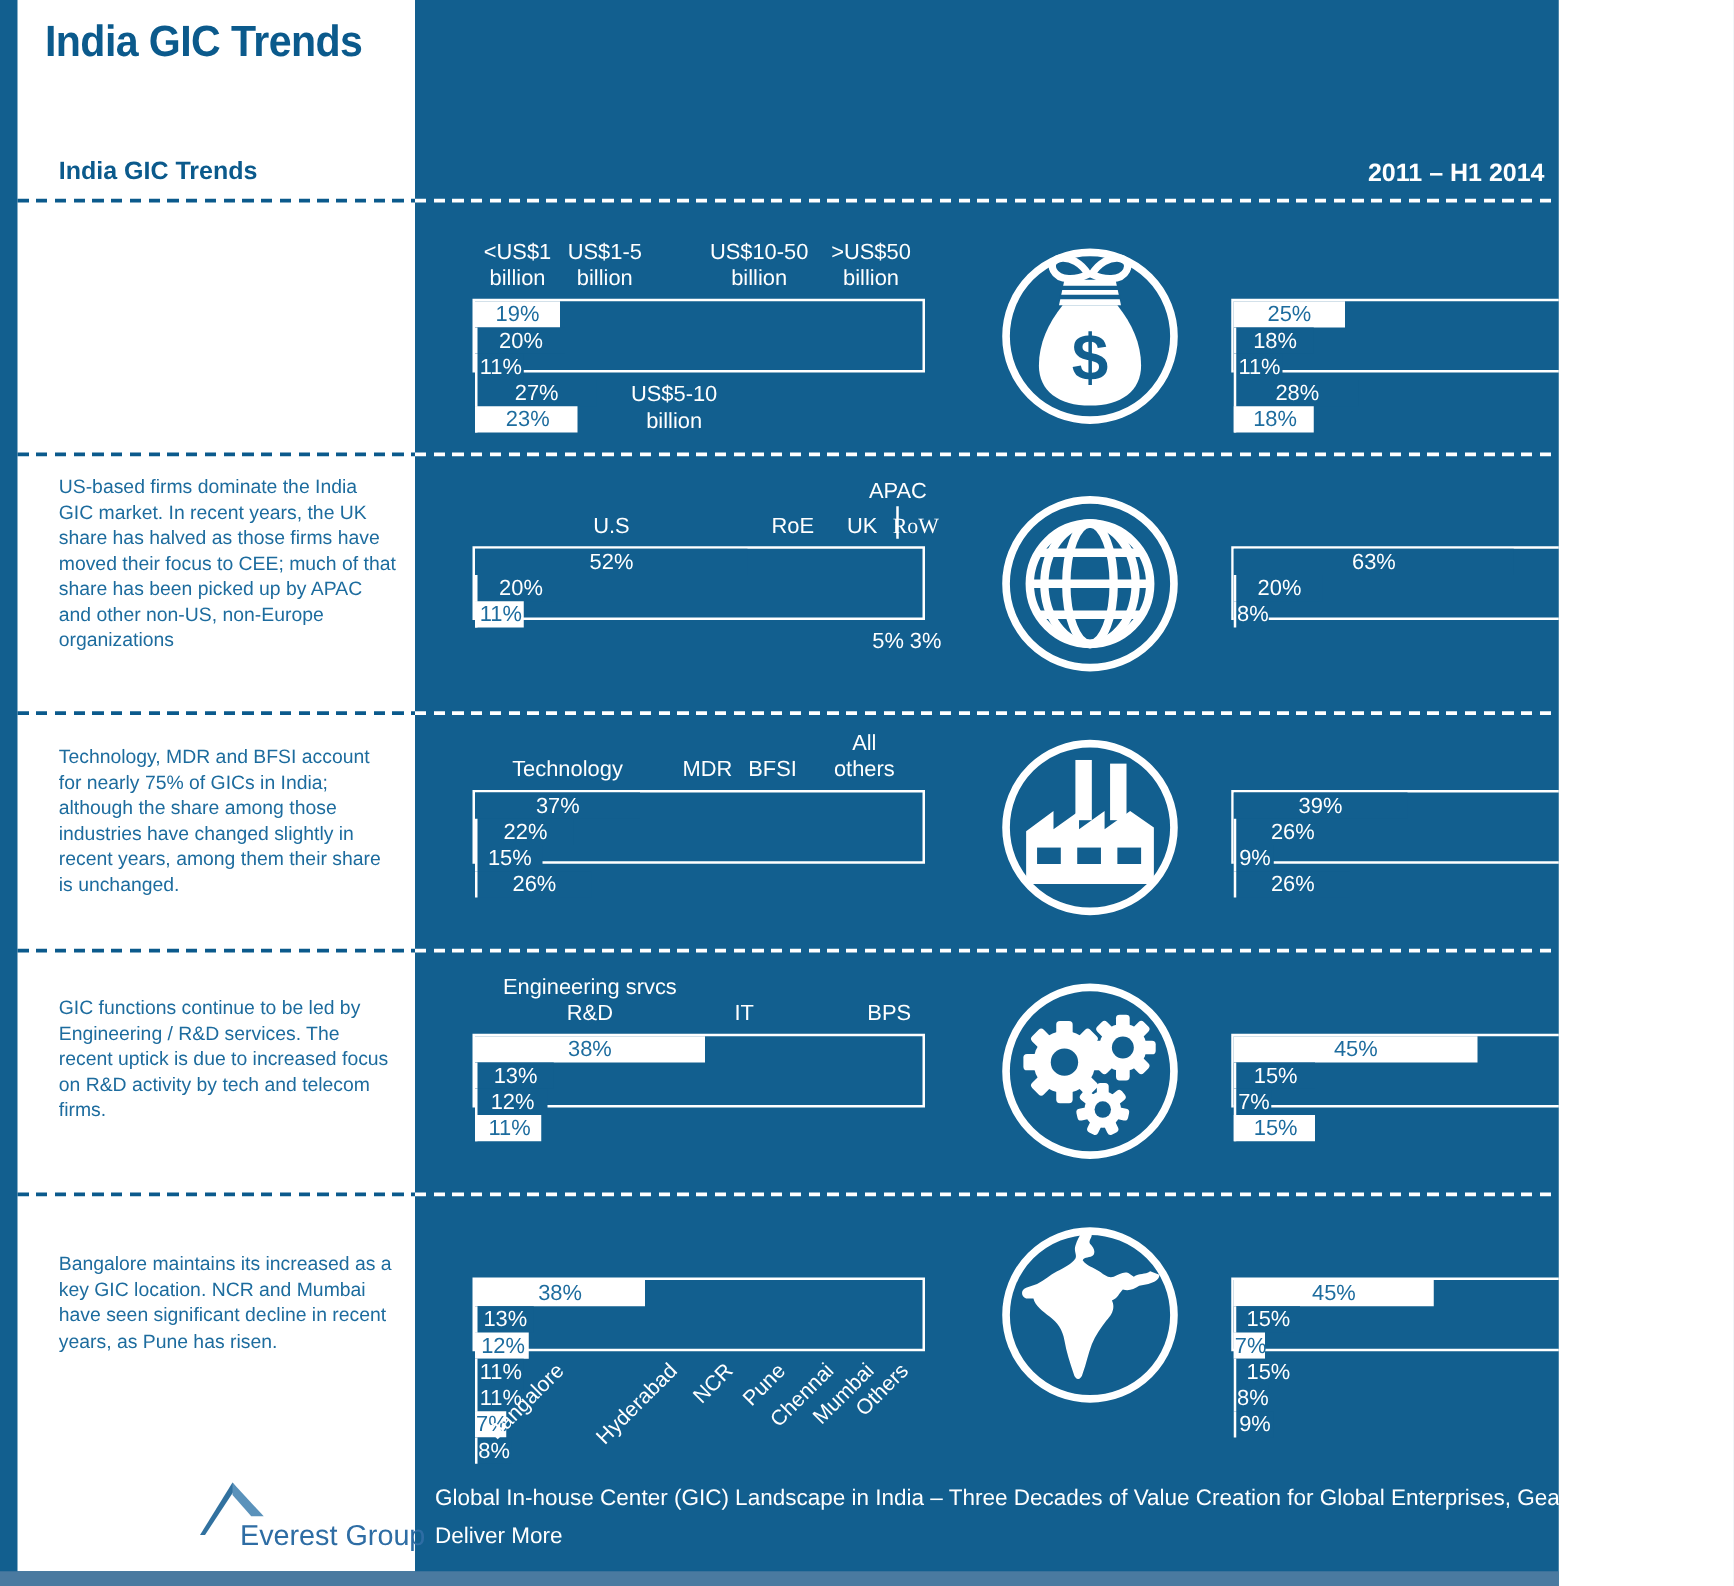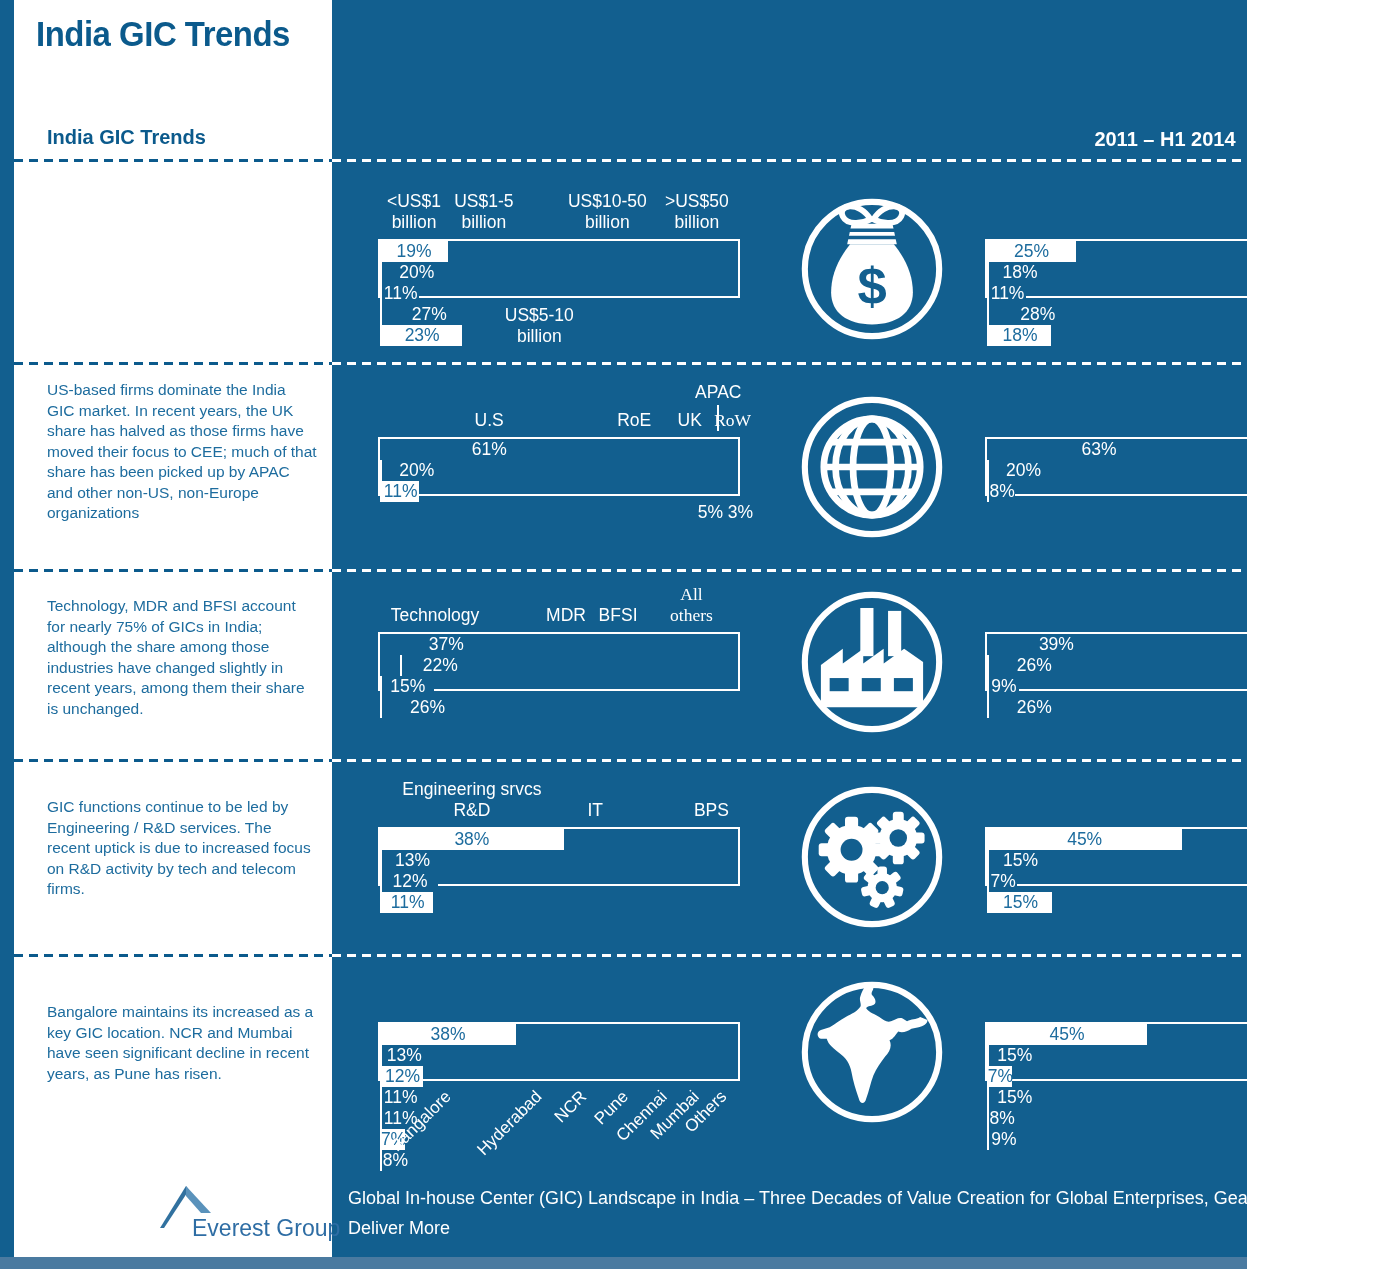--- a/index.html
+++ b/index.html
@@ -128,21 +128,21 @@
     <line x1="33.2" y1="28.5" x2="66.8" y2="28.5" stroke="#125F8F" stroke-width="2.4"></line>
     <path d="M49,16 C41,3 26,6 30,14 C33,20 43,19 49,16 Z" fill="none" stroke="#fff" stroke-width="4"></path>
     <path d="M51,16 C59,3 74,6 70,14 C67,20 57,19 51,16 Z" fill="none" stroke="#fff" stroke-width="4"></path>
     <text x="50" y="74" font-size="36" font-weight="bold" fill="#125F8F" text-anchor="middle" font-family="Liberation Sans, sans-serif">$</text>
           </svg></div>
       </div>
       <div class="chart-row" style="top: 363px; height: 207px;">
         <div class="chart" style="left: 46px; width: 362px; top: 74px;">
           <div class="bar">
             <div class="seg seg-blue" style="width: 61%;">
-              <span class="val">61%</span>
+              <span class="val">52%</span>
             </div>
             <div class="seg seg-blue" style="width: 20%;">
               <span class="val">20%</span>
             </div>
             <div class="seg seg-white" style="width: 11%;">
               <span class="val">11%</span>
             </div>
             <div class="seg seg-blue" style="width: 5%;"></div>
             <div class="seg seg-blue" style="width: 3%;"></div>
           </div>
@@ -183,34 +183,34 @@
               <line x1="22.5" y1="67" x2="77.5" y2="67"></line>
             </g>
           </svg></div>
       </div>
       <div class="chart-row" style="top: 570px; height: 190px;">
         <div class="chart" style="left: 46px; width: 362px; top: 62px;">
           <div class="bar">
             <div class="seg seg-blue" style="width: 37%;">
               <span class="val">37%</span>
             </div>
-            <div class="seg seg-blue" style="width: 22%; margin-left: 20px;">
+            <div class="seg seg-blue" style="width: 22%;">
               <span class="val">22%</span>
             </div>
             <div class="seg seg-blue" style="width: 15%;">
               <span class="val">15%</span>
             </div>
             <div class="seg seg-blue" style="width: 26%;">
               <span class="val">26%</span>
             </div>
           </div>
-          <div class="clabel" style="left: 57px;">Technology</div>
+          <div class="clabel" style="left: 76px;">Technology</div>
           <div class="clabel" style="left: 188px;">MDR</div>
           <div class="clabel" style="left: 240.07px;">BFSI</div>
-          <div class="clabel" style="left: 313.46px; font-family: Liberation Serif, serif;">All
+          <div class="clabel" style="left: 313.46px;">All
 others</div>
         </div>
         <div class="chart" style="left: 653px; width: 360px; top: 62px;">
           <div class="bar">
             <div class="seg seg-blue" style="width: 39%;">
               <span class="val">39%</span>
             </div>
             <div class="seg seg-blue" style="width: 26%;">
               <span class="val">26%</span>
             </div>

